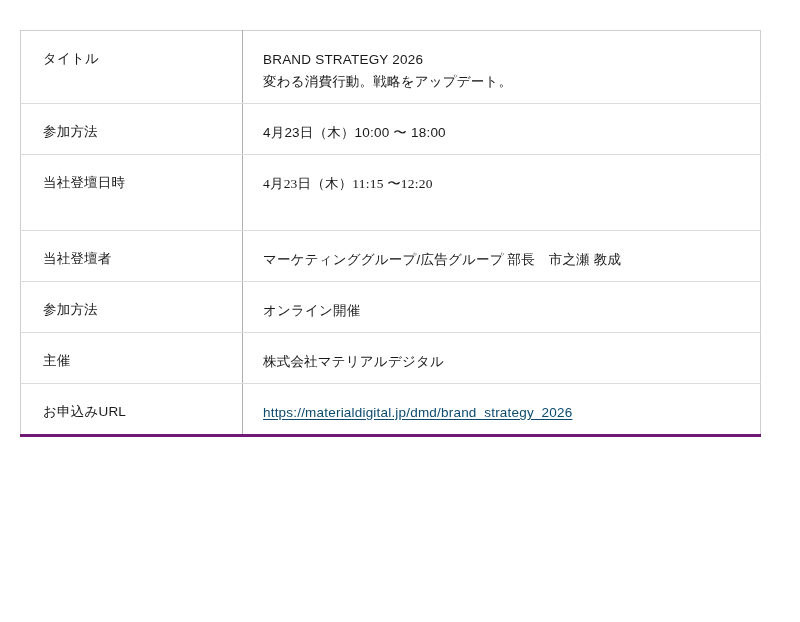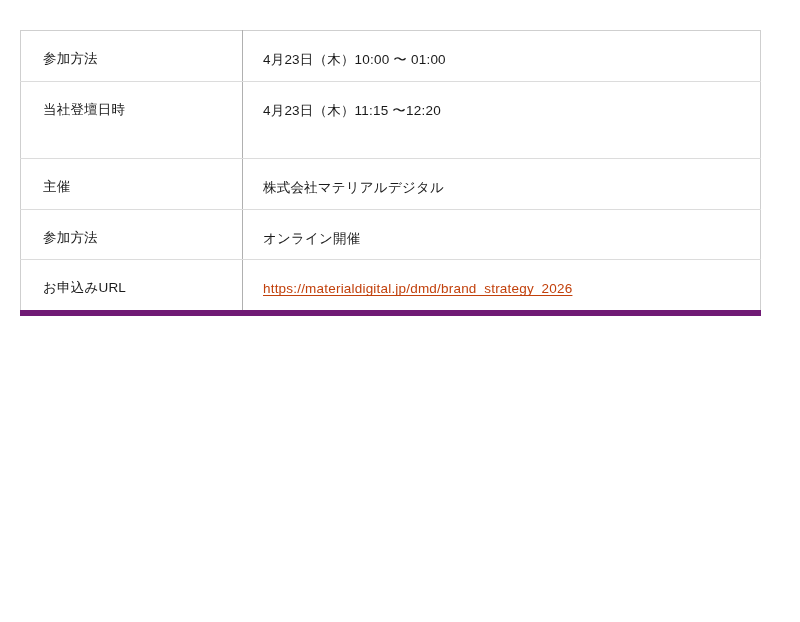--- a/index.html
+++ b/index.html
@@ -39,21 +39,21 @@
     border-top: 1px solid #dcdcdc;
     border-bottom: 1px solid #dcdcdc;
     padding: 0;
     vertical-align: top;
     background: #ffffff;
   }
   .info-table tr:first-child td {
     border-top: 1px solid #cfcfcf;
   }
   .info-table tr:last-child td {
-    border-bottom: 6px solid #701a75;
+    border-bottom: 3px solid #701a75;
     margin-top: 32px;
   }
   .cell-label {
     border-left: 1px solid #cfcfcf;
     border-right: 1px solid #b0b0b0;
   }
   .cell-value {
     border-right: 1px solid #cfcfcf;
   }
   .label-text {
@@ -73,20 +73,21 @@
     color: #1a1a1a;
     letter-spacing: 0.2px;
   }
   .value-line {
     display: block;
     white-space: nowrap;
   }
   .row-xtall .label-text,
   .row-xtall .value-text {
     padding-bottom: 36px;
+    font-family: Liberation Serif, serif;
   }
   .url-link {
     color: #2b2be0;
     text-decoration: underline;
     text-underline-offset: 2px;
     cursor: pointer;
     white-space: nowrap;
   }
 </style>
 </head>
@@ -94,63 +95,84 @@
 
 <div class="page">
   <table class="info-table">
     <colgroup>
       <col class="col-label">
       <col class="col-value">
     </colgroup>
     <tbody>
         <tr>
           <td class="cell-label">
+            <span class="label-text">タイトル</span>
+          </td>
+          <td class="cell-value">
+            <span class="value-text">
+              <span class="value-line">BRAND STRATEGY 2026</span>
+              <span class="value-line">変わる消費行動。戦略をアップデート。</span>
+            </span>
+          </td>
+        </tr>
+        <tr>
+          <td class="cell-label">
             <span class="label-text">参加方法</span>
           </td>
           <td class="cell-value">
             <span class="value-text">
-              <span class="value-line">4月23日（木）10:00 〜 01:00</span>
+              <span class="value-line">4月23日（木）10:00 〜 18:00</span>
             </span>
           </td>
         </tr>
         <tr class="row-xtall">
           <td class="cell-label">
             <span class="label-text">当社登壇日時</span>
           </td>
           <td class="cell-value">
             <span class="value-text">
               <span class="value-line">4月23日（木）11:15 〜12:20</span>
             </span>
           </td>
         </tr>
         <tr>
           <td class="cell-label">
-            <span class="label-text">主催</span>
+            <span class="label-text">当社登壇者</span>
           </td>
           <td class="cell-value">
             <span class="value-text">
-              <span class="value-line">株式会社マテリアルデジタル</span>
+              <span class="value-line">マーケティンググループ/広告グループ 部長　市之瀬 教成</span>
             </span>
           </td>
         </tr>
         <tr>
           <td class="cell-label">
             <span class="label-text">参加方法</span>
           </td>
           <td class="cell-value">
             <span class="value-text">
               <span class="value-line">オンライン開催</span>
             </span>
           </td>
         </tr>
         <tr>
           <td class="cell-label">
+            <span class="label-text">主催</span>
+          </td>
+          <td class="cell-value">
+            <span class="value-text">
+              <span class="value-line">株式会社マテリアルデジタル</span>
+            </span>
+          </td>
+        </tr>
+        <tr>
+          <td class="cell-label">
             <span class="label-text">お申込みURL</span>
           </td>
           <td class="cell-value">
             <span class="value-text">
-              <span class="value-line url-link" style="color: #c2410c;">https://materialdigital.jp/dmd/brand_strategy_2026</span>
+              <span class="value-line url-link" style="color: #0c4a6e;">https://materialdigital.jp/dmd/brand_strategy_2026</span>
             </span>
           </td>
         </tr>
       </tbody>
   </table>
 </div>
 
 </body></html>

